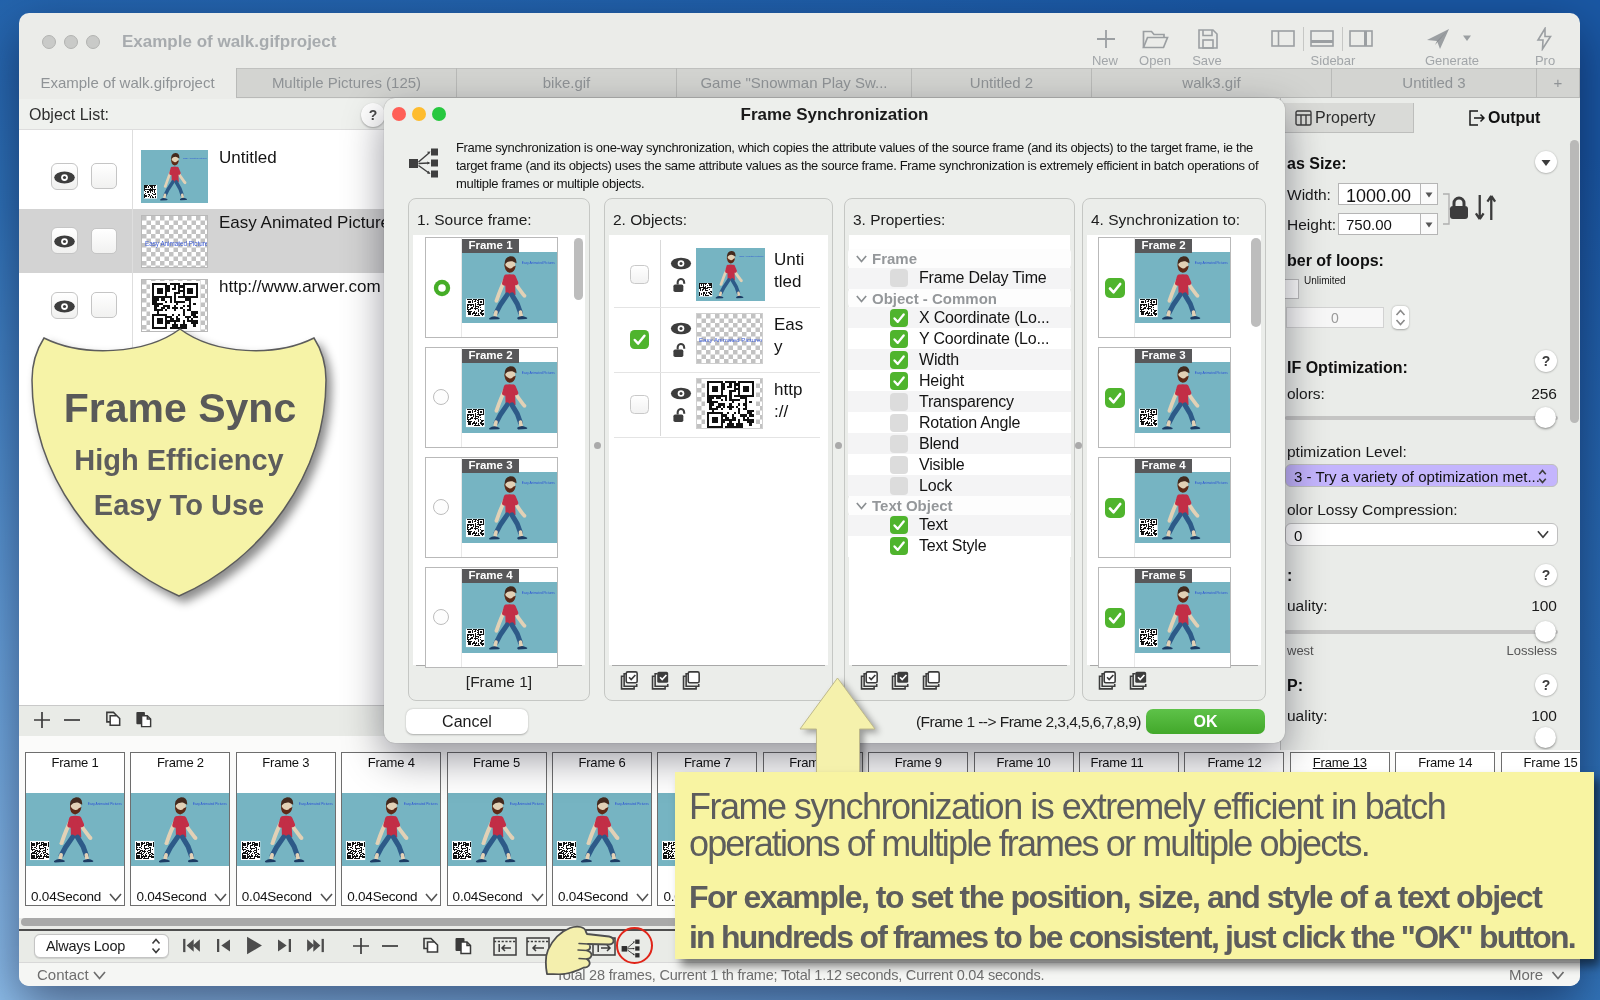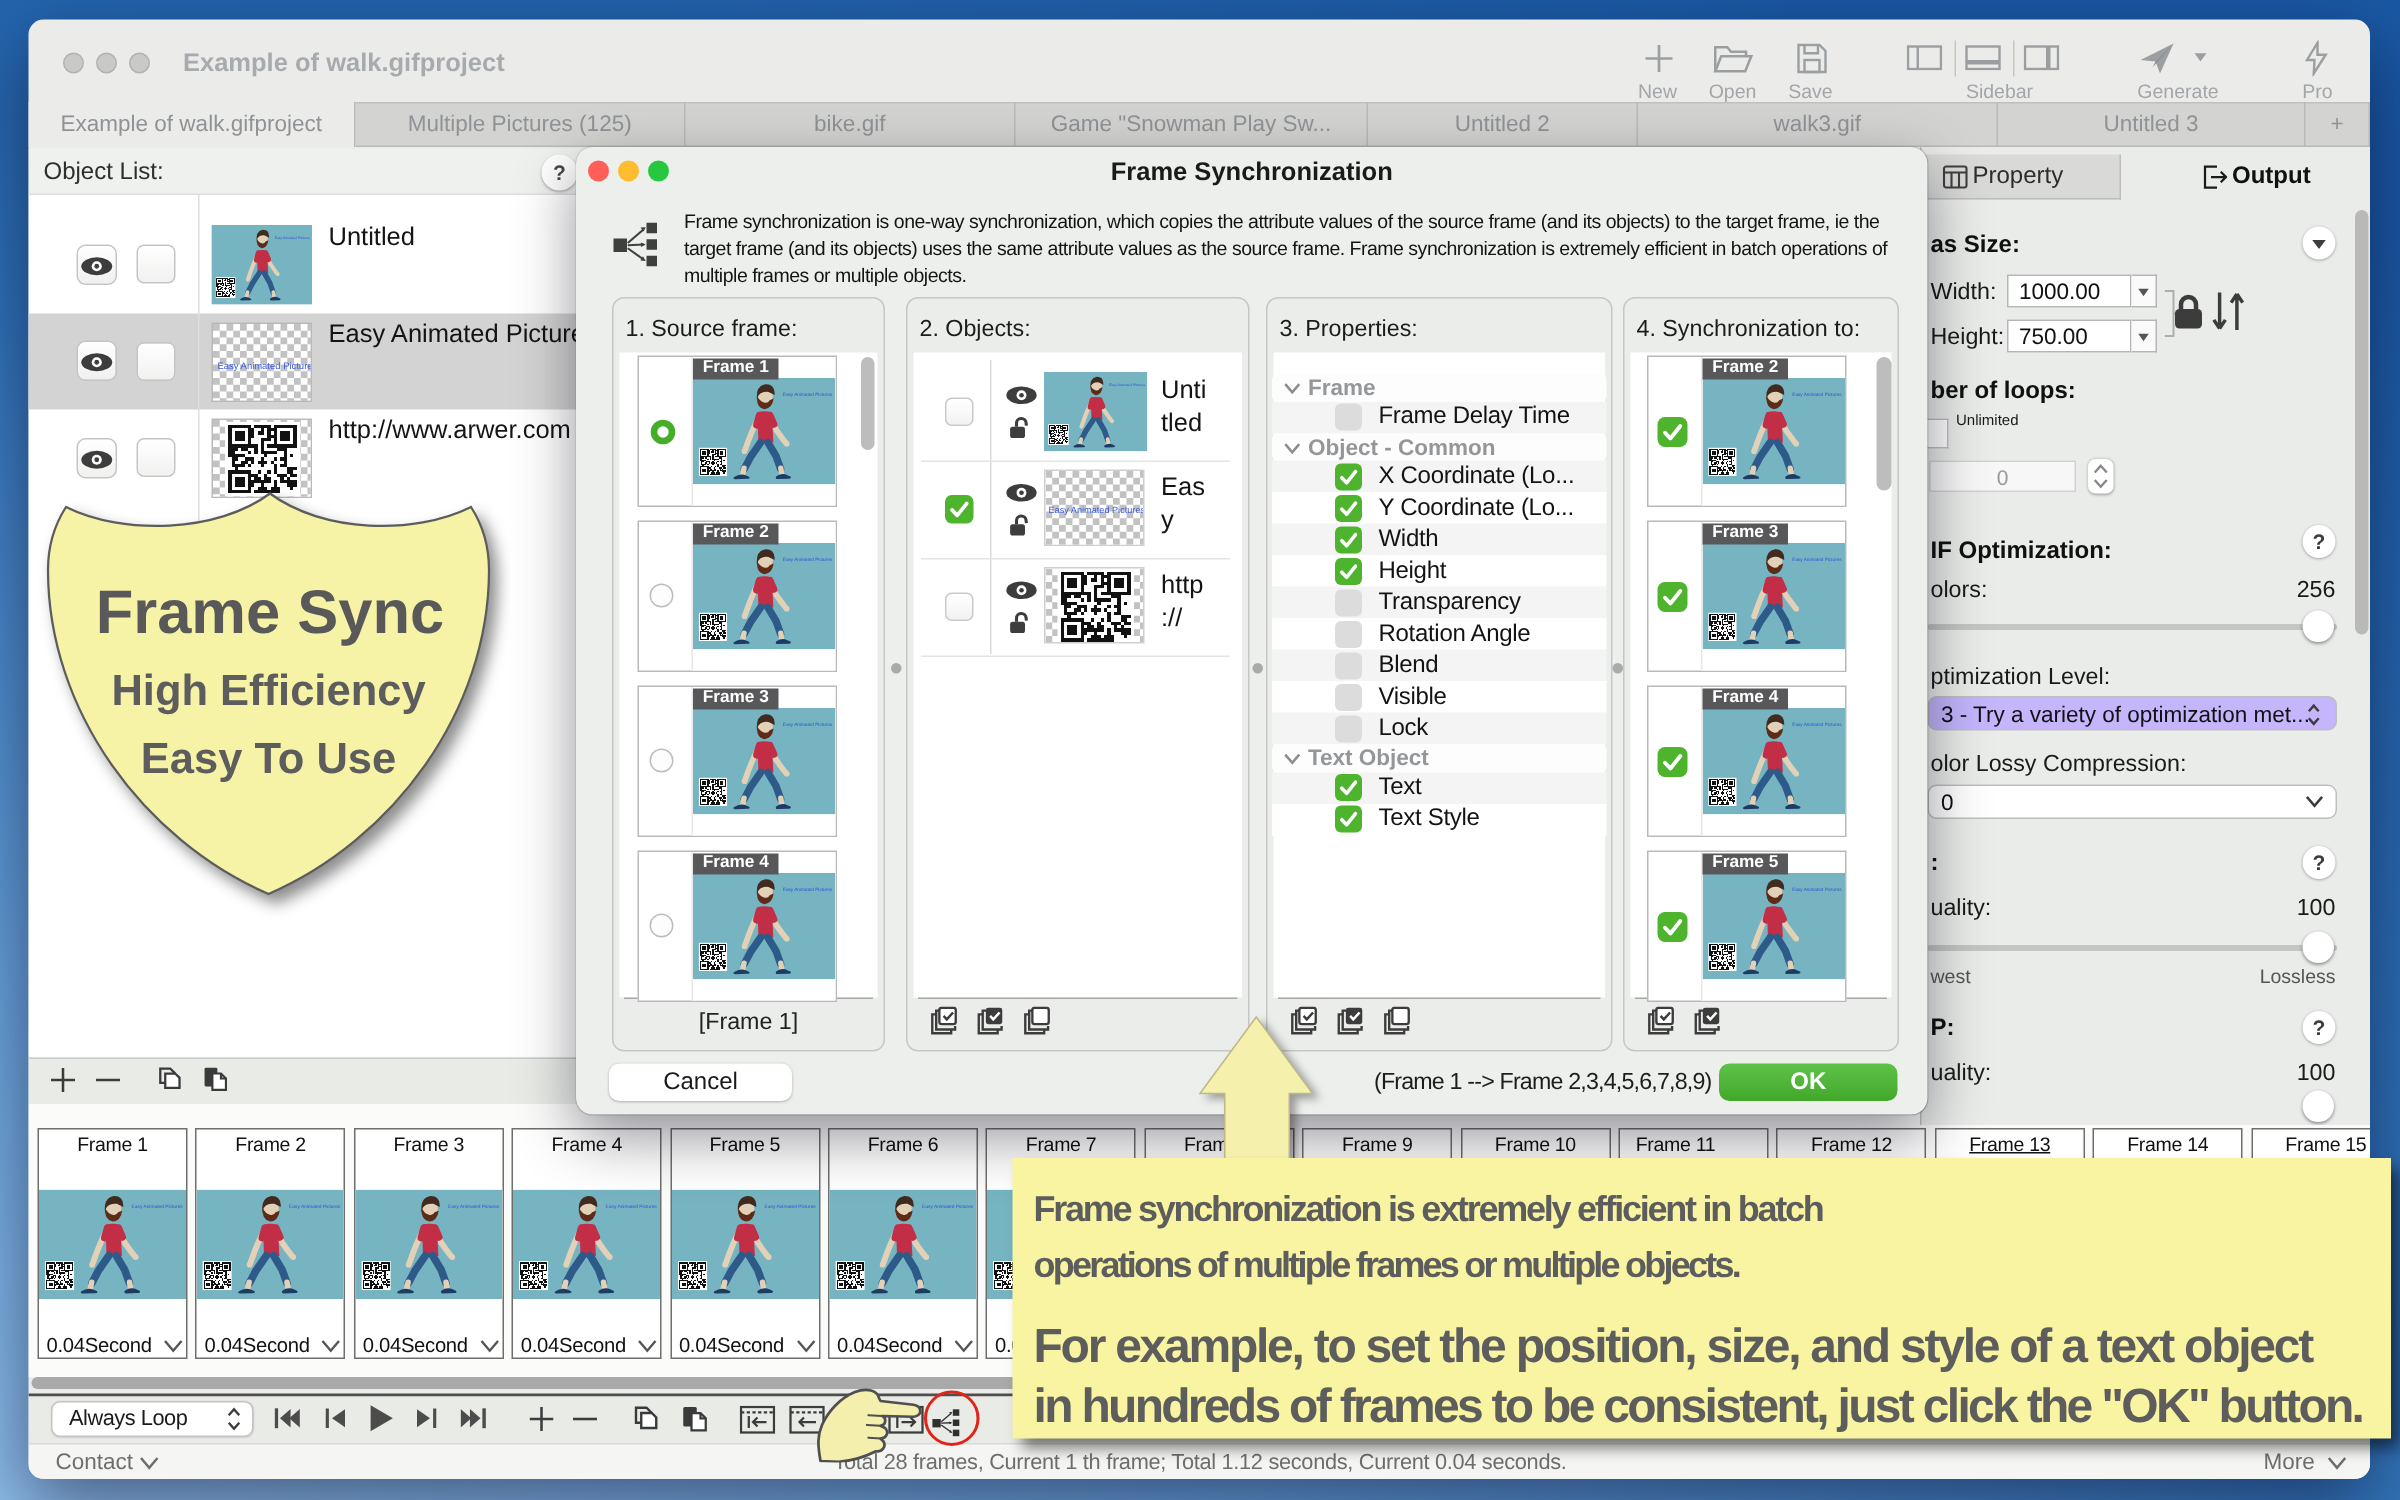--- a/index.html
+++ b/index.html
@@ -640,21 +640,21 @@
 <svg class="abs" style="left:187px;top:12px" width="17" height="16" viewBox="0 0 17 16" fill="none" stroke="#1a1a1a" stroke-width="1.5">
           <path d="M10 1 H2 V15 H10"></path>
           <path d="M6 8 H16 M12.5 4.5 L16 8 L12.5 11.5"></path>
         </svg>
 <div style="position:absolute;left:207px;top:11px;font-size:16px;font-weight:700;color:#111;">Output</div>
 <div style="position:absolute;left:6px;top:57px;font-size:16px;font-weight:700;color:#111;">as Size:</div>
 <div style="position:absolute;left:254px;top:53px;width:22px;height:22px;border-radius:50%;background:#fff;box-shadow:0 0.5px 2px rgba(0,0,0,0.35);color:#3c3c3c;font-size:14px;font-weight:700;text-align:center;line-height:22px;"><svg width="10" height="8" viewBox="0 0 10 8" style="margin-top:0px">
             <path d="M0.5 1 h9 l-4.5 6 z" fill="#3c3c3c"></path>
           </svg></div>
 <div style="position:absolute;left:6px;top:88px;font-size:15.5px;color:#1a1a1a;">Width:</div>
-<div style="position:absolute;left:57px;top:85px;width:83px;height:22px;background:#fff;border:1px solid #b5b5b5;font-size:15px;color:#111;padding:2px 0 0 7px;">1000.00</div>
+<div style="position:absolute;left:57px;top:85px;width:83px;height:22px;background:#fff;border:1px solid #b5b5b5;font-size:18px;color:#111;padding:2px 0 0 7px;">1000.00</div>
 <div style="position:absolute;left:140px;top:85px;width:17px;height:22px;background:#fafafa;border:1px solid #b5b5b5;border-left:none;"><svg width="8" height="6" viewBox="0 0 8 6" style="margin:8px 0 0 4px">
             <path d="M0.5 0.5 h7 L4 5.5 z" fill="#555"></path>
           </svg></div>
 <div style="position:absolute;left:6px;top:118px;font-size:15.5px;color:#1a1a1a;">Height:</div>
 <div style="position:absolute;left:57px;top:115px;width:83px;height:22px;background:#fff;border:1px solid #b5b5b5;font-size:15px;color:#111;padding:2px 0 0 7px;">750.00</div>
 <div style="position:absolute;left:140px;top:115px;width:17px;height:22px;background:#fafafa;border:1px solid #b5b5b5;border-left:none;"><svg width="8" height="6" viewBox="0 0 8 6" style="margin:8px 0 0 4px">
             <path d="M0.5 0.5 h7 L4 5.5 z" fill="#555"></path>
           </svg></div>
 <svg class="abs" style="left:162px;top:86px" width="10" height="50" viewBox="0 0 10 50" fill="none" stroke="#aeaeae" stroke-width="1.3">
           <path d="M0 10 H6 V40 H0 M6 25 H10"></path>
@@ -987,19 +987,19 @@
 <svg style="position:absolute;left:20px;top:322px" width="320" height="290" viewBox="0 0 320 290">
 <path d="M160 7 C125 33 62 35 24 16 C15 30 12 44 12 58 C12 152 76 238 159 274 C242 238 306 152 306 58 C306 44 303 30 294 16 C256 35 195 33 160 7 Z" fill="#f6f3a7" stroke="#5c5c5c" stroke-width="1.5" filter="drop-shadow(5px 6px 5px rgba(0,0,0,0.45))"></path>
 <text x="160" y="100" text-anchor="middle" font-size="41" font-weight="700" fill="#595959" font-family="Liberation Sans,sans-serif">Frame Sync</text>
 <text x="159" y="148" text-anchor="middle" font-size="29" font-weight="700" fill="#5d5d5d" font-family="Liberation Sans,sans-serif">High Efficiency</text>
 <text x="159" y="193" text-anchor="middle" font-size="29" font-weight="700" fill="#5d5d5d" font-family="Liberation Sans,sans-serif">Easy To Use</text>
 </svg>
 <svg style="position:absolute;left:790px;top:672px" width="95" height="102" viewBox="0 0 95 102">
 <path d="M47.5 6 L10 57 L26.5 57 L26.5 101 L69.5 101 L69.5 57 L85 57 Z" fill="#f5f1ac" stroke="#bdb88a" stroke-width="1" filter="drop-shadow(4px 3px 3px rgba(0,0,0,0.35))"></path>
 </svg>
 <div style="position:absolute;left:675px;top:772px;width:919px;height:187px;background:#f8f4a2;box-shadow:6px 7px 9px rgba(0,0,0,0.5);"></div>
-<div style="position:absolute;left:689px;top:789px;font-size:24px;line-height:36.5px;color:#5d5d5d;font-weight:700;white-space:nowrap;"><span style="letter-spacing:-1.5px">Frame synchronization is extremely efficient in batch</span><br><span style="letter-spacing:-1.85px">operations of multiple frames or multiple objects.</span></div>
+<div style="position:absolute;left:689px;top:789px;font-size:36px;line-height:36.5px;color:#5d5d5d;font-weight:400;white-space:nowrap;"><span style="letter-spacing:-1.5px">Frame synchronization is extremely efficient in batch</span><br><span style="letter-spacing:-1.85px">operations of multiple frames or multiple objects.</span></div>
 <div style="position:absolute;left:689px;top:877px;font-size:32px;line-height:40px;color:#5d5d5d;font-weight:700;white-space:nowrap;"><span style="letter-spacing:-1.5px">For example, to set the position, size, and style of a text object</span><br><span style="letter-spacing:-1.8px">in hundreds of frames to be consistent, just click the "OK" button.</span></div>
 <svg style="position:absolute;left:541px;top:917px" width="82" height="58" viewBox="0 0 82 58">
 <path d="M6 57 C4 46 4 40 7 33 C11 24 19 15 29 11 C37 8 44 10 45 15 L46 17 L68 19.5 C74 20.5 74 27 68 27.5 L47 27 C50 28 50 33 46 33.5 L49 35 C52 37.5 50 42 46 42 L48 44 C50 47.5 47 51 43 50.5 C36 54 26 57 18 57.5 Z" fill="#f4efad" stroke="#4f4f4f" stroke-width="1.8" stroke-linejoin="round"></path>
 <path d="M47 27 L38 26.5 M46 33.5 L37 33 M46 42 L38 41.5" stroke="#4f4f4f" stroke-width="1.5" fill="none" stroke-linecap="round"></path>
 </svg>
 <div style="position:absolute;left:616px;top:927px;width:37px;height:37px;border-radius:50%;border:2.5px solid #e02418;"></div>
 </div>
 </body></html>

